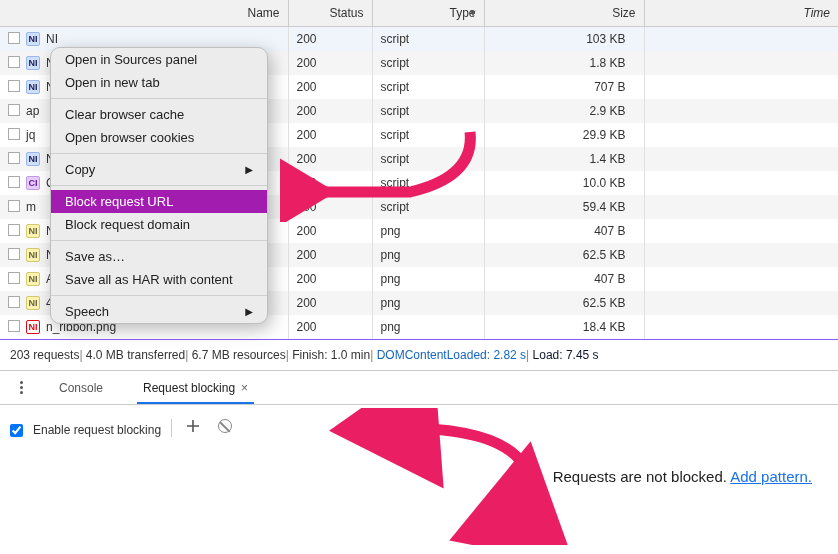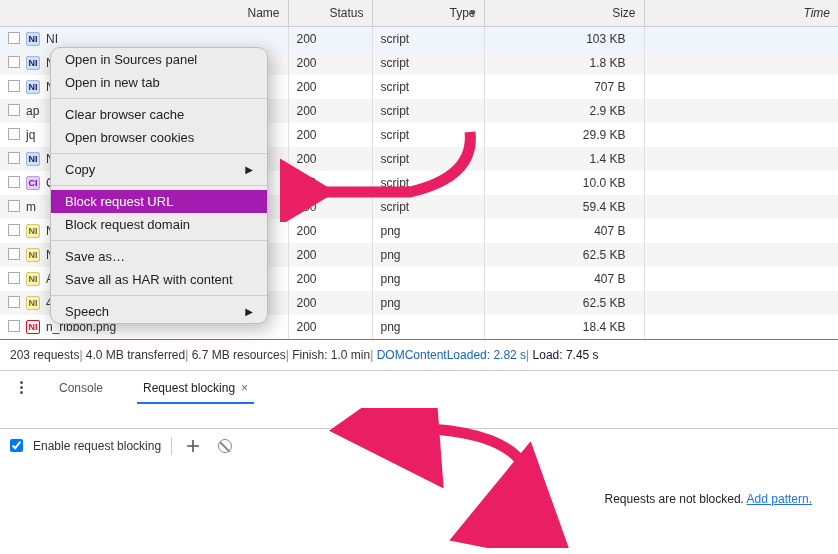--- a/index.html
+++ b/index.html
@@ -30,28 +30,28 @@
 .status-bar .sep::before { content: " | "; color: #888; }
 .dcl { color: #1565c0; text-align: right; }
 .load { color: #0f172a; }
 .tabs-bar { border-top: 1px solid #ccc; display: flex; align-items: center; height: 34px; padding: 0 14px; gap: 20px;}
 .kebab { display: flex; flex-direction: column; gap: 2px; padding: 6px; }
 .kebab span { width: 3px; height: 3px; background: #555; border-radius: 50%; }
 .tab { padding: 8px 10px; color: #555; position: relative; cursor: default;}
 .tab.active { color: #222; }
 .tab.active::after { content: ""; position: absolute; left: 4px; right: 4px; bottom: -1px; height: 2px; background: #1a73e8; }
 .tab .close { margin-left: 6px; color: #666; }
-.blocking-bar { border-top: 1px solid #ccc; display: flex; align-items: center; height: 34px; padding: 8px 10px; gap: 10px; margin-top: 24px; }
+.blocking-bar { border-top: 1px solid #ccc; display: flex; align-items: flex-end; height: 34px; padding: 1px 10px; gap: 10px; }
 .blocking-bar input[type="checkbox"] { width: 13px; height: 13px;}
 .plus-btn, .ban-btn { width: 22px; height: 22px; display: flex; align-items: center; justify-content: center; color: #555; font-size: 15px; }
 .ban-circle { width: 14px; height: 14px; border: 1.5px solid #888; border-radius: 50%; position: relative; }
 .ban-circle::after { content: ""; position: absolute; width: 14px; height: 1.5px; background: #888; top: 50%; left: -1px; transform: rotate(45deg); }
 .plus-svg { width: 14px; height: 14px; }
 .vdiv { width: 1px; height: 18px; background: #ccc; }
-.empty-msg { text-align: right; padding: 30px 26px 60px; font-size: 12px; color: #222; }
+.empty-msg { text-align: right; padding: 30px 26px 60px; font-size: 15px; color: #222; }
 .empty-msg a { color: #1a73e8; text-decoration: underline; }
 .ctx-menu { position: absolute; top: 47px; left: 50px; width: 218px; background: #ececec; border: 1px solid #bfbfbf; border-radius: 10px; box-shadow: 3px 5px 18px rgba(0,0,0,0.28); overflow: hidden; }
 .ctx-item { padding: 4px 14px; font-size: 13px; display: flex; justify-content: space-between; align-items: center; color: #222; }
 .ctx-item.sel { background: #a21caf; color: #fff; }
 .ctx-sep { height: 1px; background: #cfcfcf; margin: 4px 0; }
 .ctx-arrow { font-size: 10px; }
 .arrow { position: absolute; pointer-events: none; }
 .arrow1 { top: 122px; left: 280px; width: 200px; height: 100px; }
 .arrow2 { top: 408px; left: 300px; width: 280px; height: 140px; }
 </style>

